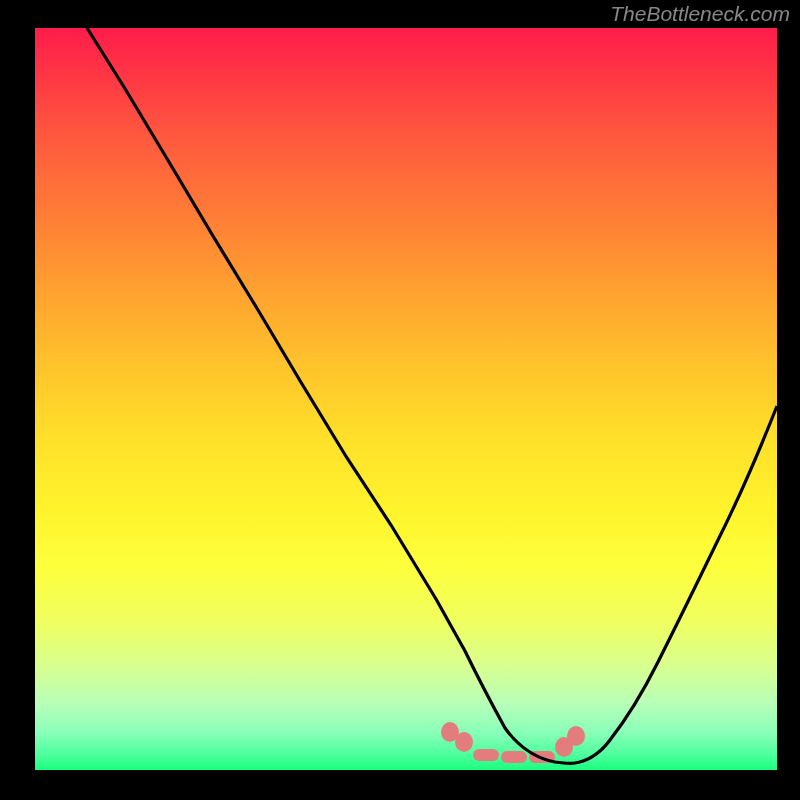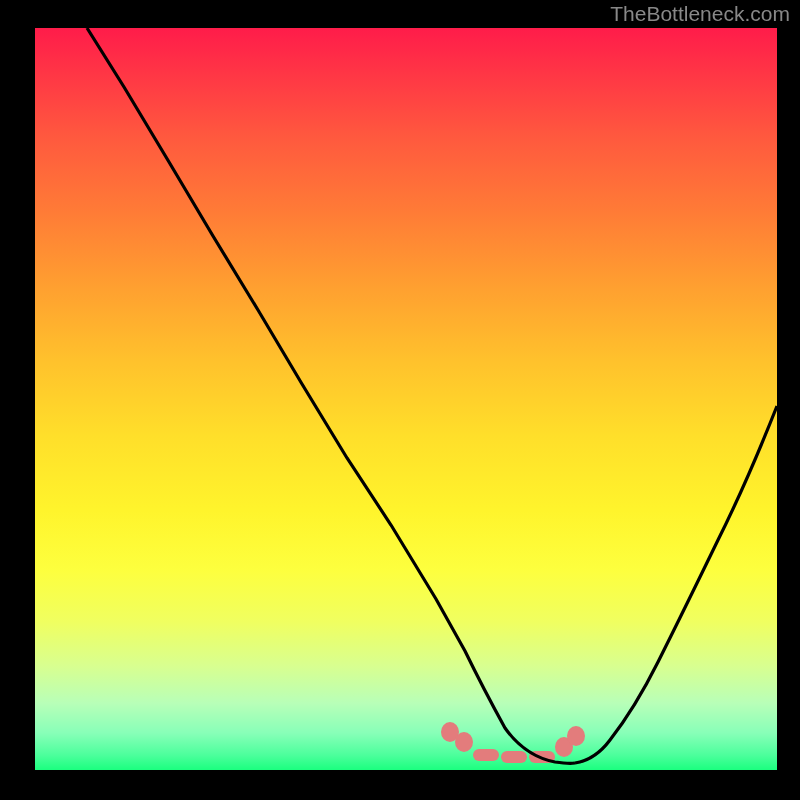--- a/index.html
+++ b/index.html
@@ -12,20 +12,21 @@
       overflow: hidden;
     }
     .watermark {
       position: absolute;
       top: 2px;
       right: 10px;
       color: #888;
       font-size: 21px;
       font-weight: normal;
       z-index: 10;
+      font-style: italic;
     }
     .chart-area {
       position: absolute;
       left: 35px;
       top: 28px;
       width: 742px;
       height: 742px;
     }
     .gradient-bg {
       position: absolute;

